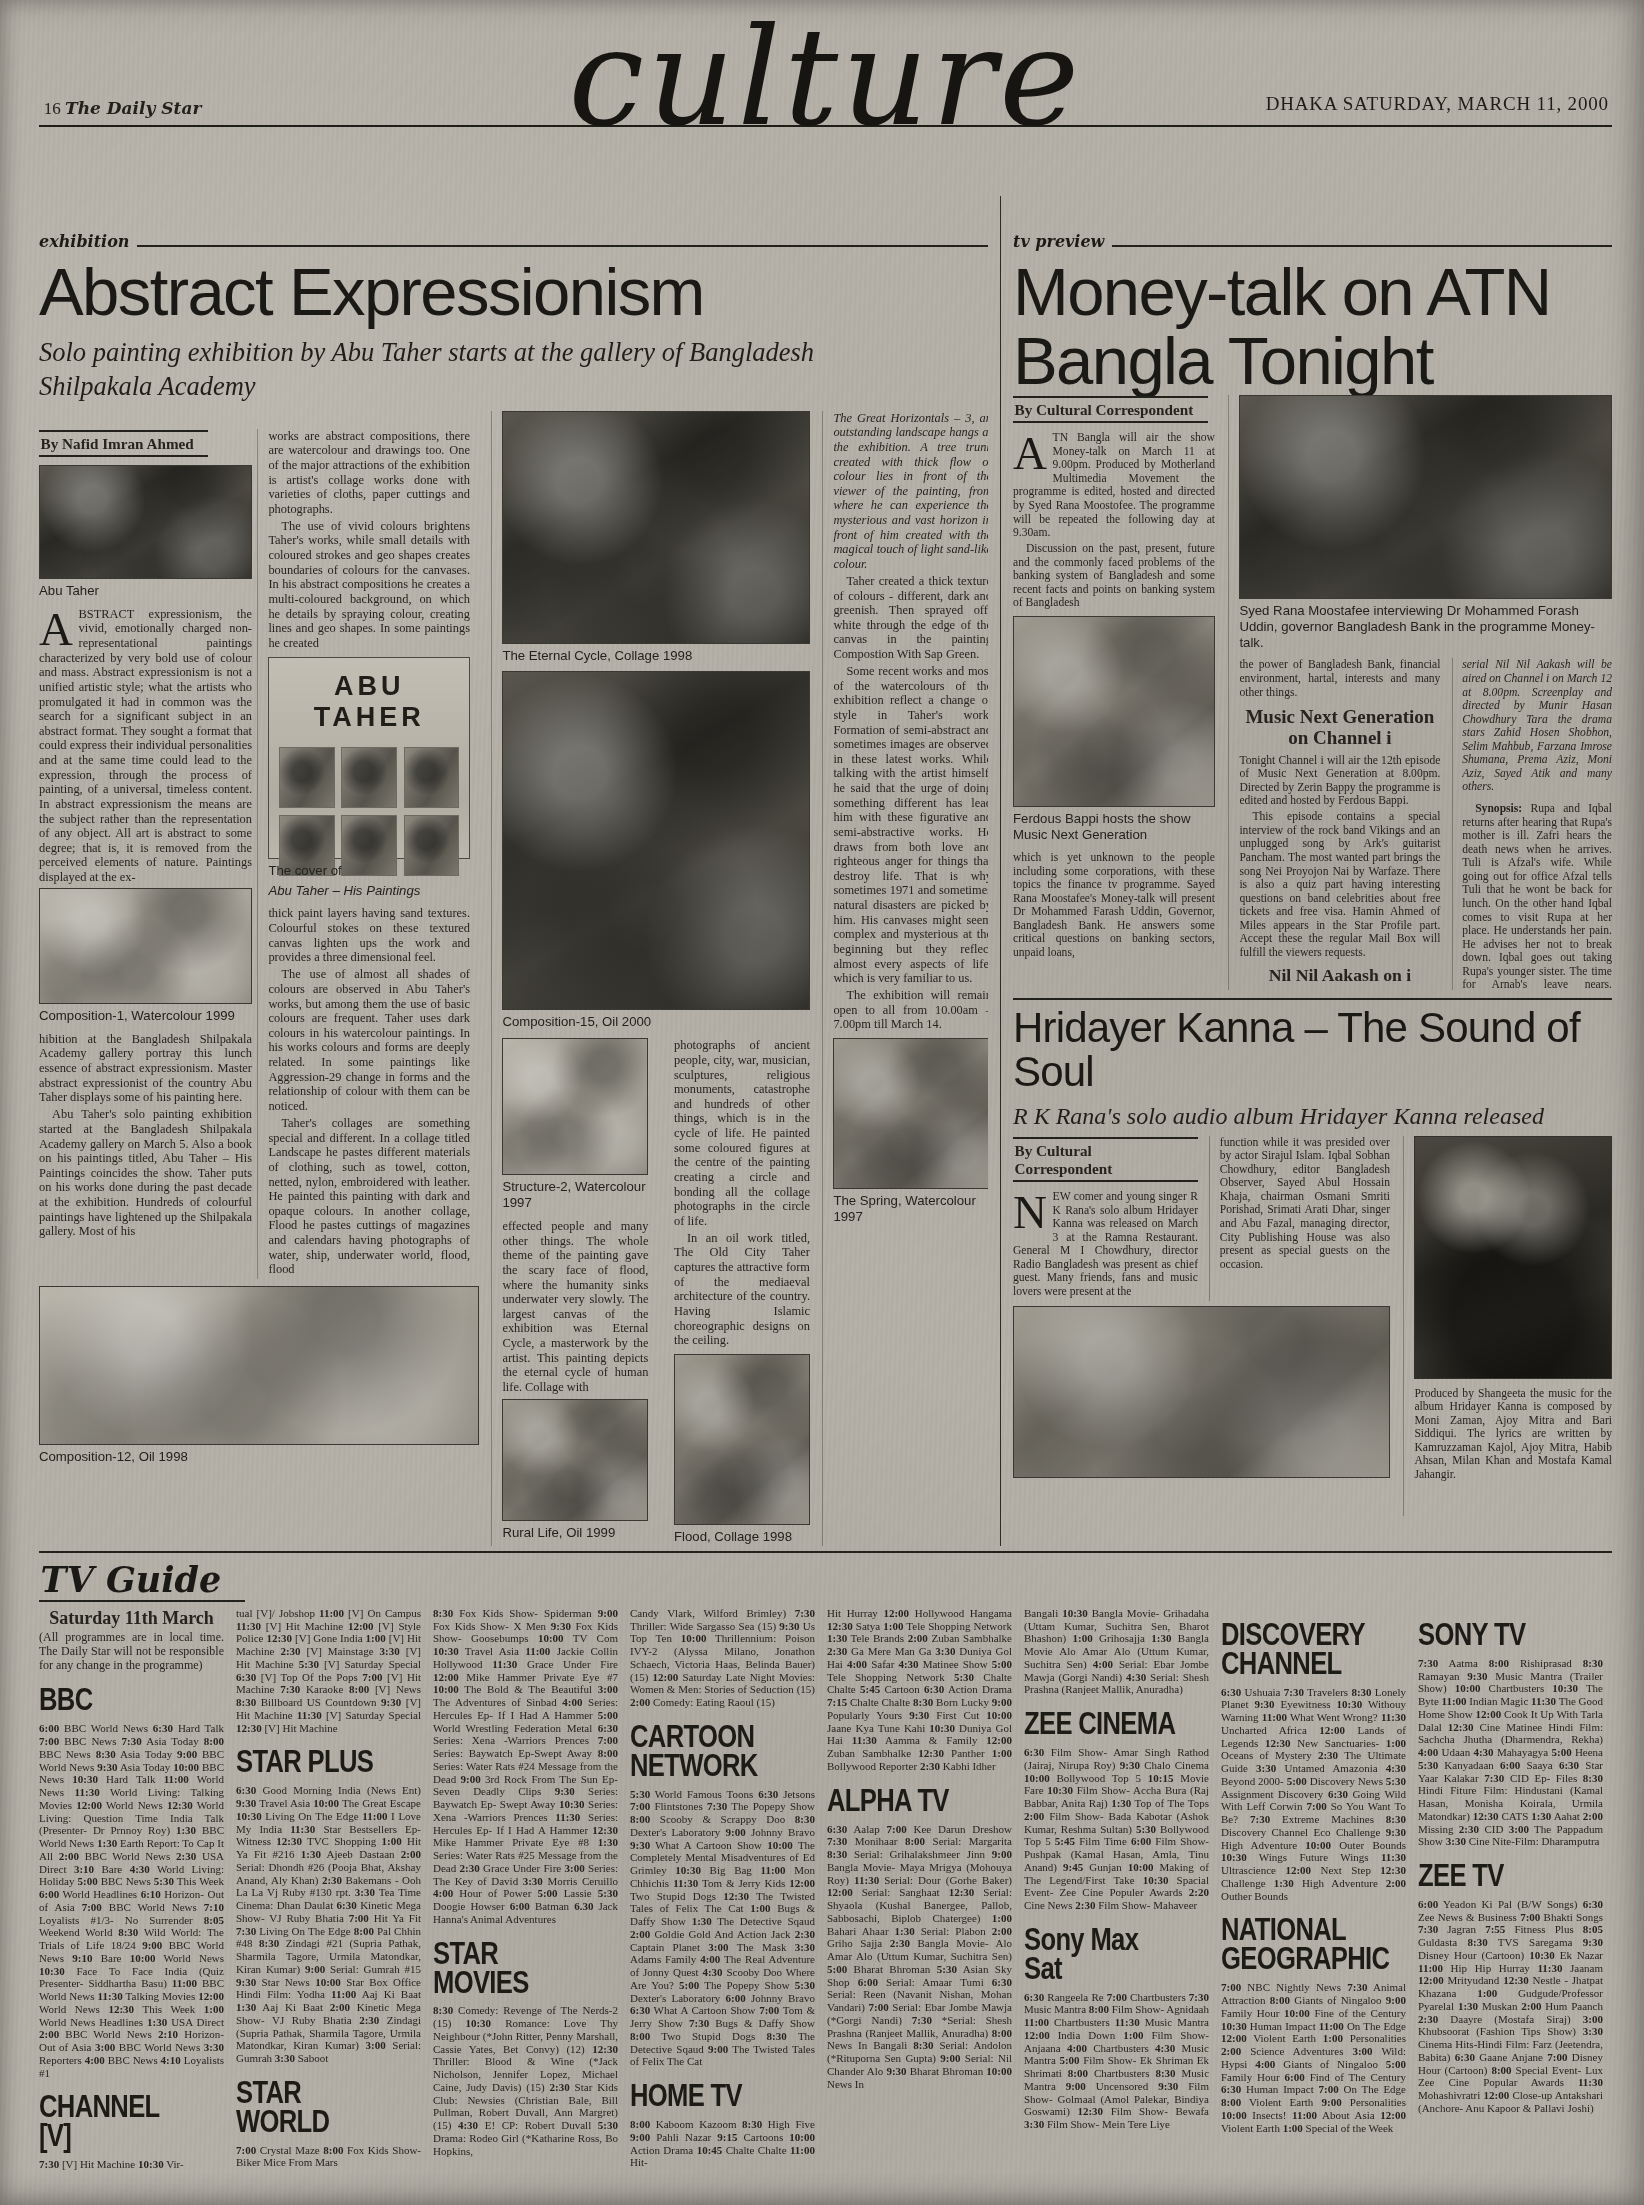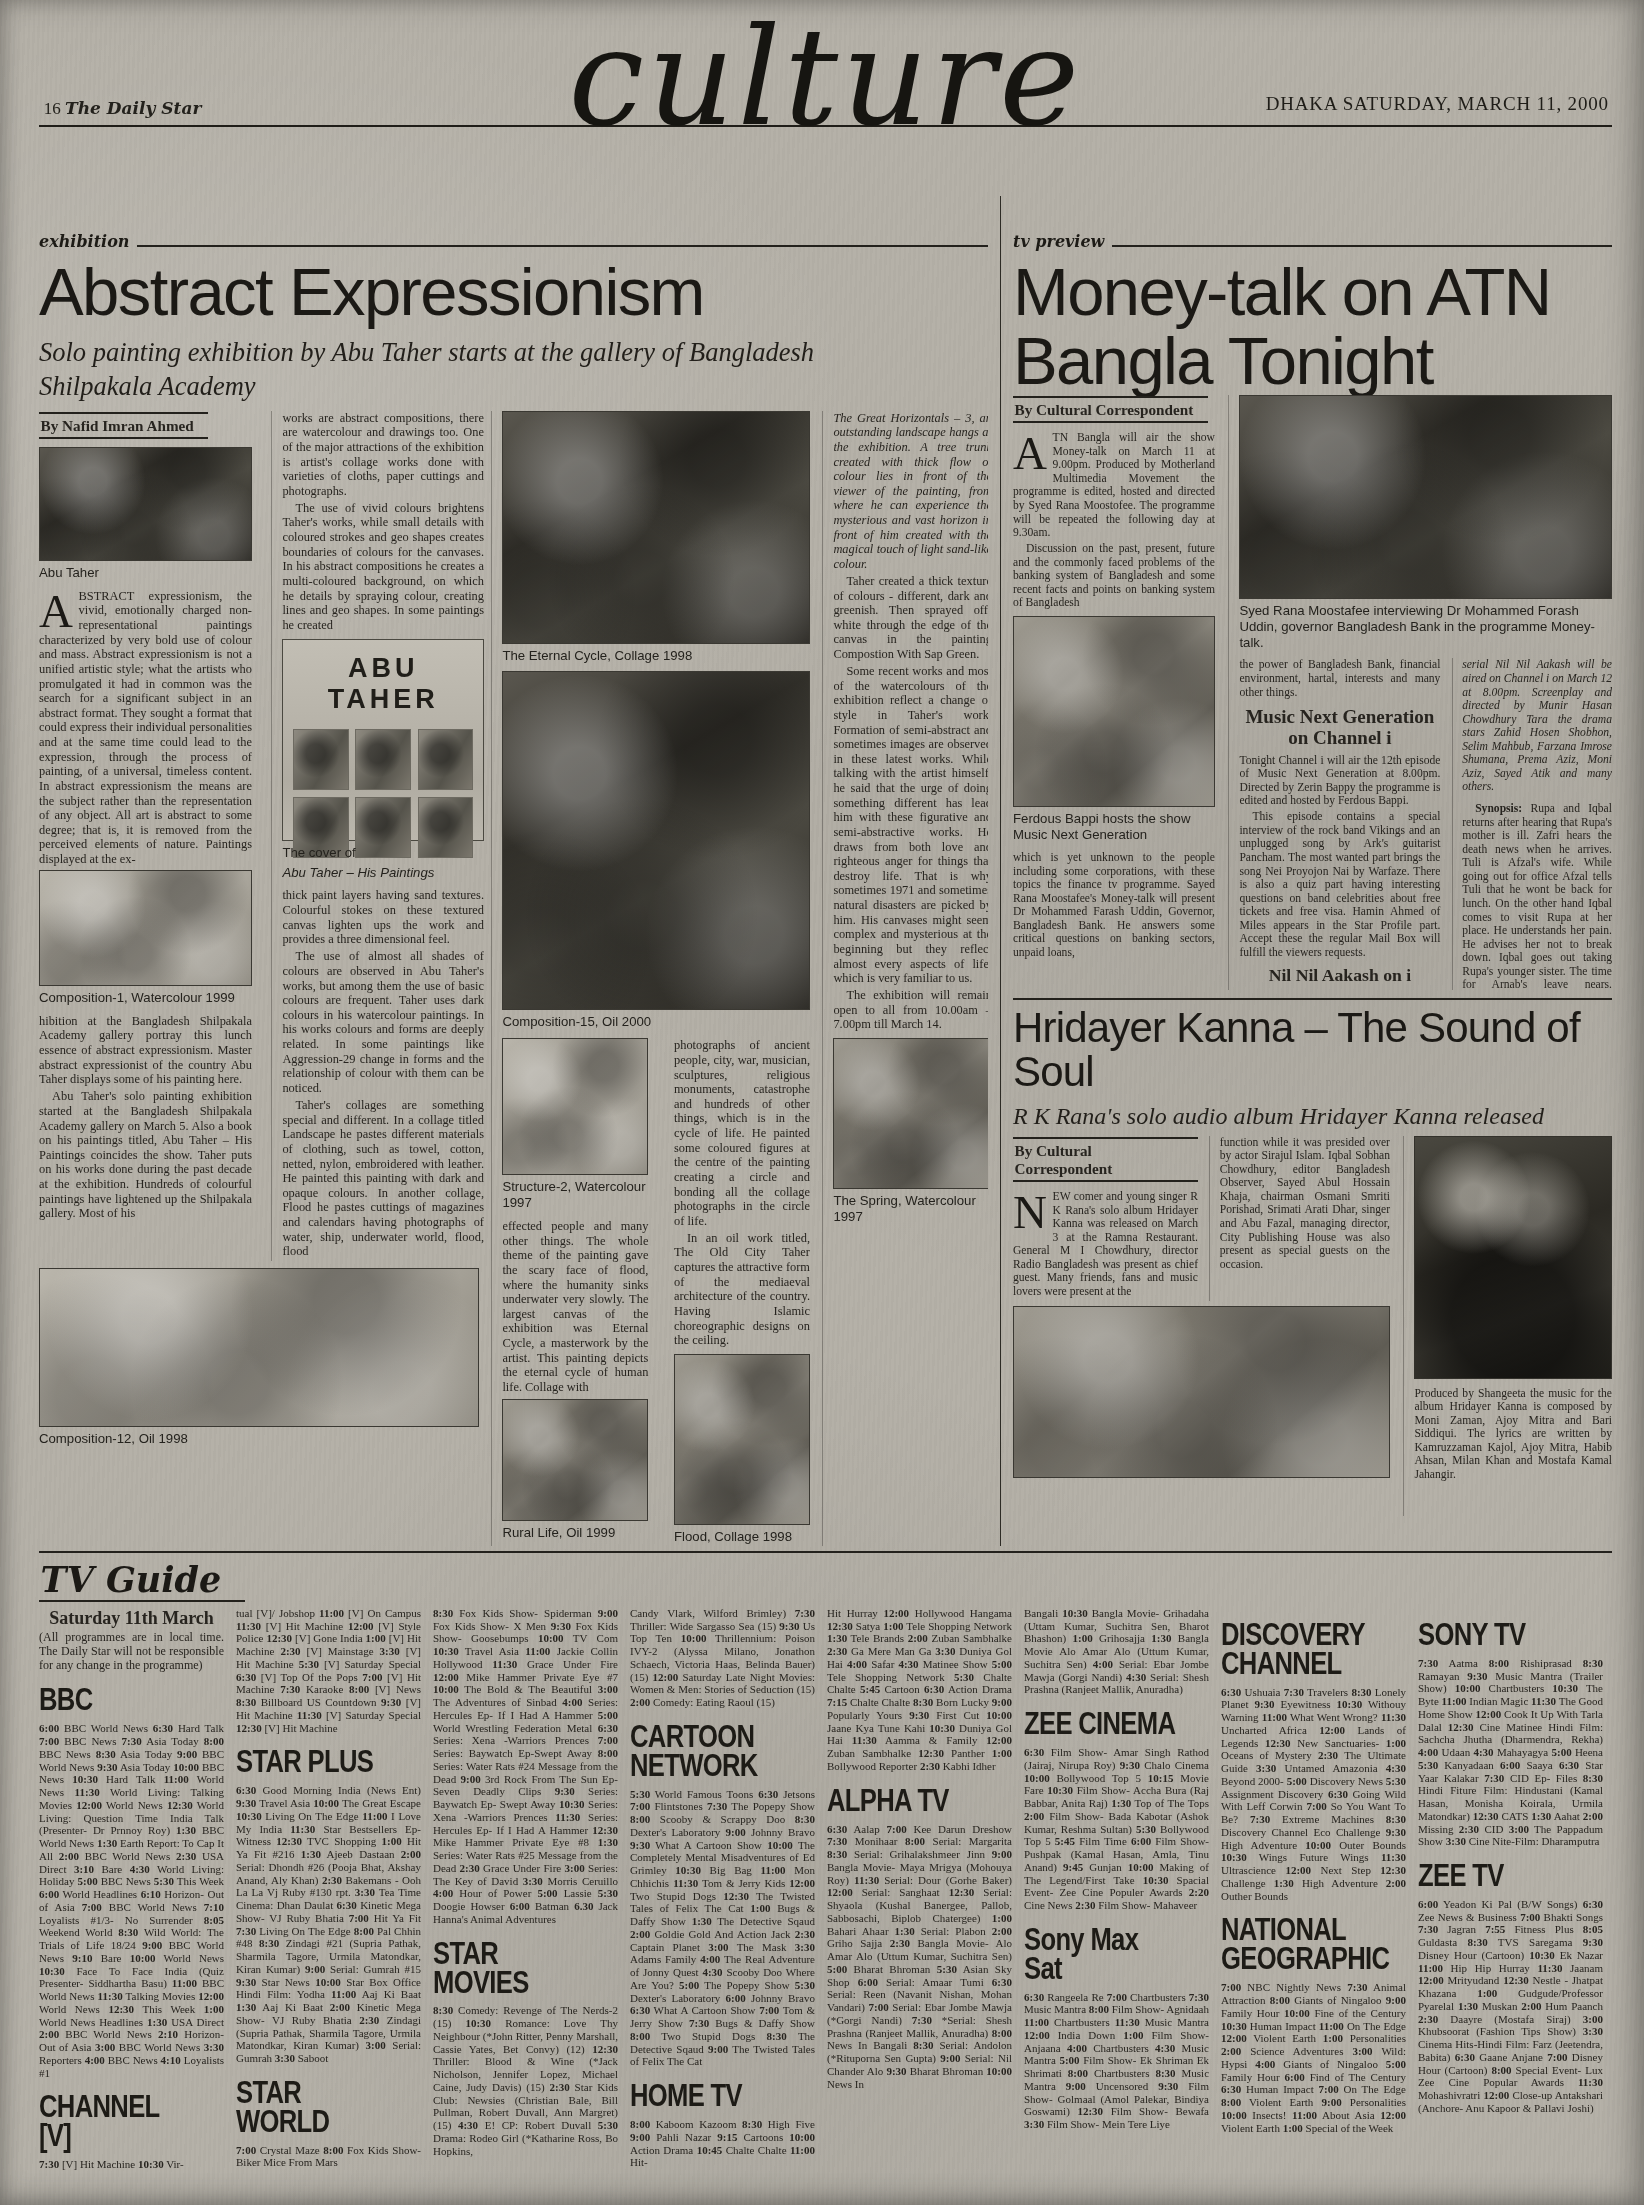--- a/index.html
+++ b/index.html
@@ -51,21 +51,21 @@
   
   p.art{margin:0 0 2.4px;text-indent:13px;text-align:justify;font-size:12.4px;line-height:1.18;}
   .sec-right p.art{font-size:11.6px;line-height:1.17;}
   p.ni{text-indent:0;}
   .dc::first-letter{float:left;font-size:47px;line-height:.8;padding:4px 5.6px 0 0;color:#1b1915;}
   .subhead{font-weight:700;font-size:19px;text-align:center;line-height:1.1;margin:8px 4.8px 4.8px;}
   .subhead.tight{font-size:17.7px;margin:6.4px 0 3.2px;}
   
   .exh-body{display:flex;gap:12px;height:1146px;overflow:hidden;margin-top:8px;}
   .colgroup12{width:440px;flex:none;display:flex;flex-direction:column;}
-  .cols2{display:flex;gap:19px;}
+  .cols2{display:flex;gap:5px;margin-top:18px;}
   .colA{width:213px;flex:none;}
   .colB{width:213px;flex:none;border-left:0.8px solid rgba(40,38,33,.35);padding-left:10.4px;box-sizing:border-box;}
   .col3{width:319px;flex:none;border-left:0.8px solid rgba(40,38,33,.35);padding-left:10.4px;box-sizing:border-box;}
   .col4{width:170px;flex:none;border-left:0.8px solid rgba(40,38,33,.35);padding-left:10.4px;box-sizing:border-box;}
   .subrow{display:flex;gap:9.6px;}
   .subrow > div{min-width:0;}
   
   .ph{position:relative;border:0.8px solid #3a3832;overflow:hidden;
       background:linear-gradient(140deg,#a09c92 0%,#7c786e 30%,#8d897f 48%,#5f5c54 72%,#918d83 100%);}
   .ph::after{content:"";position:absolute;inset:0;background:

